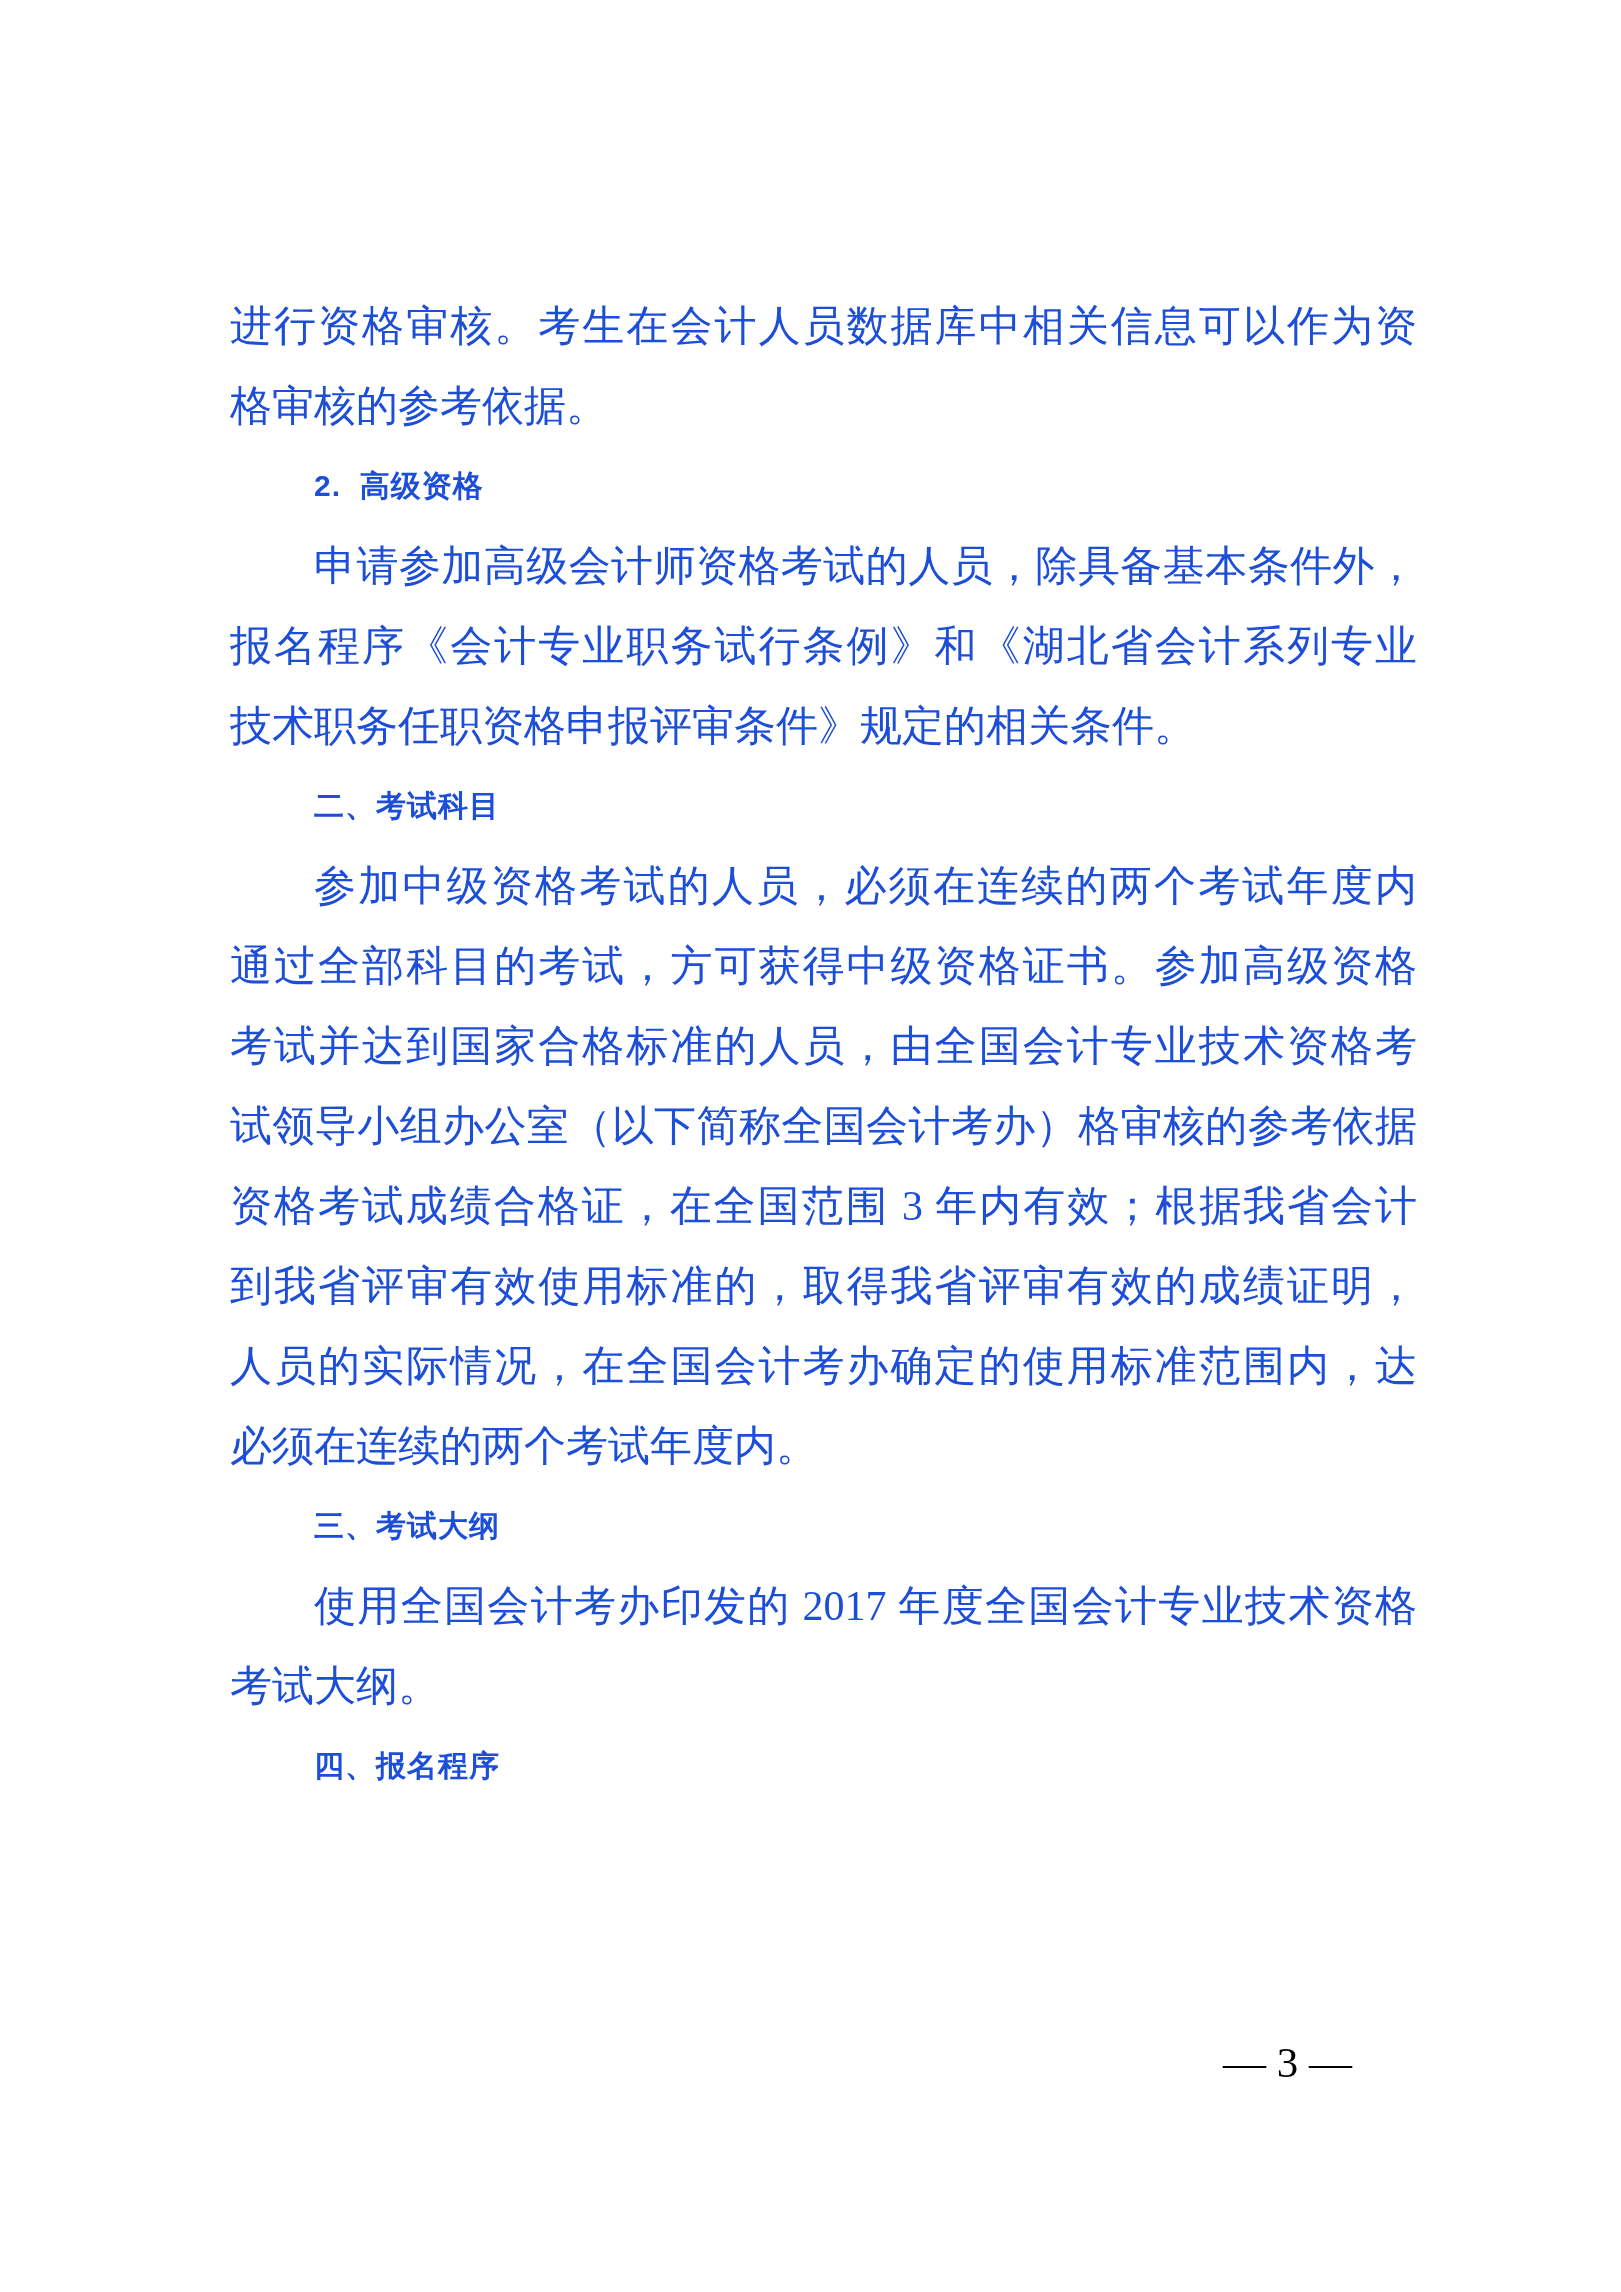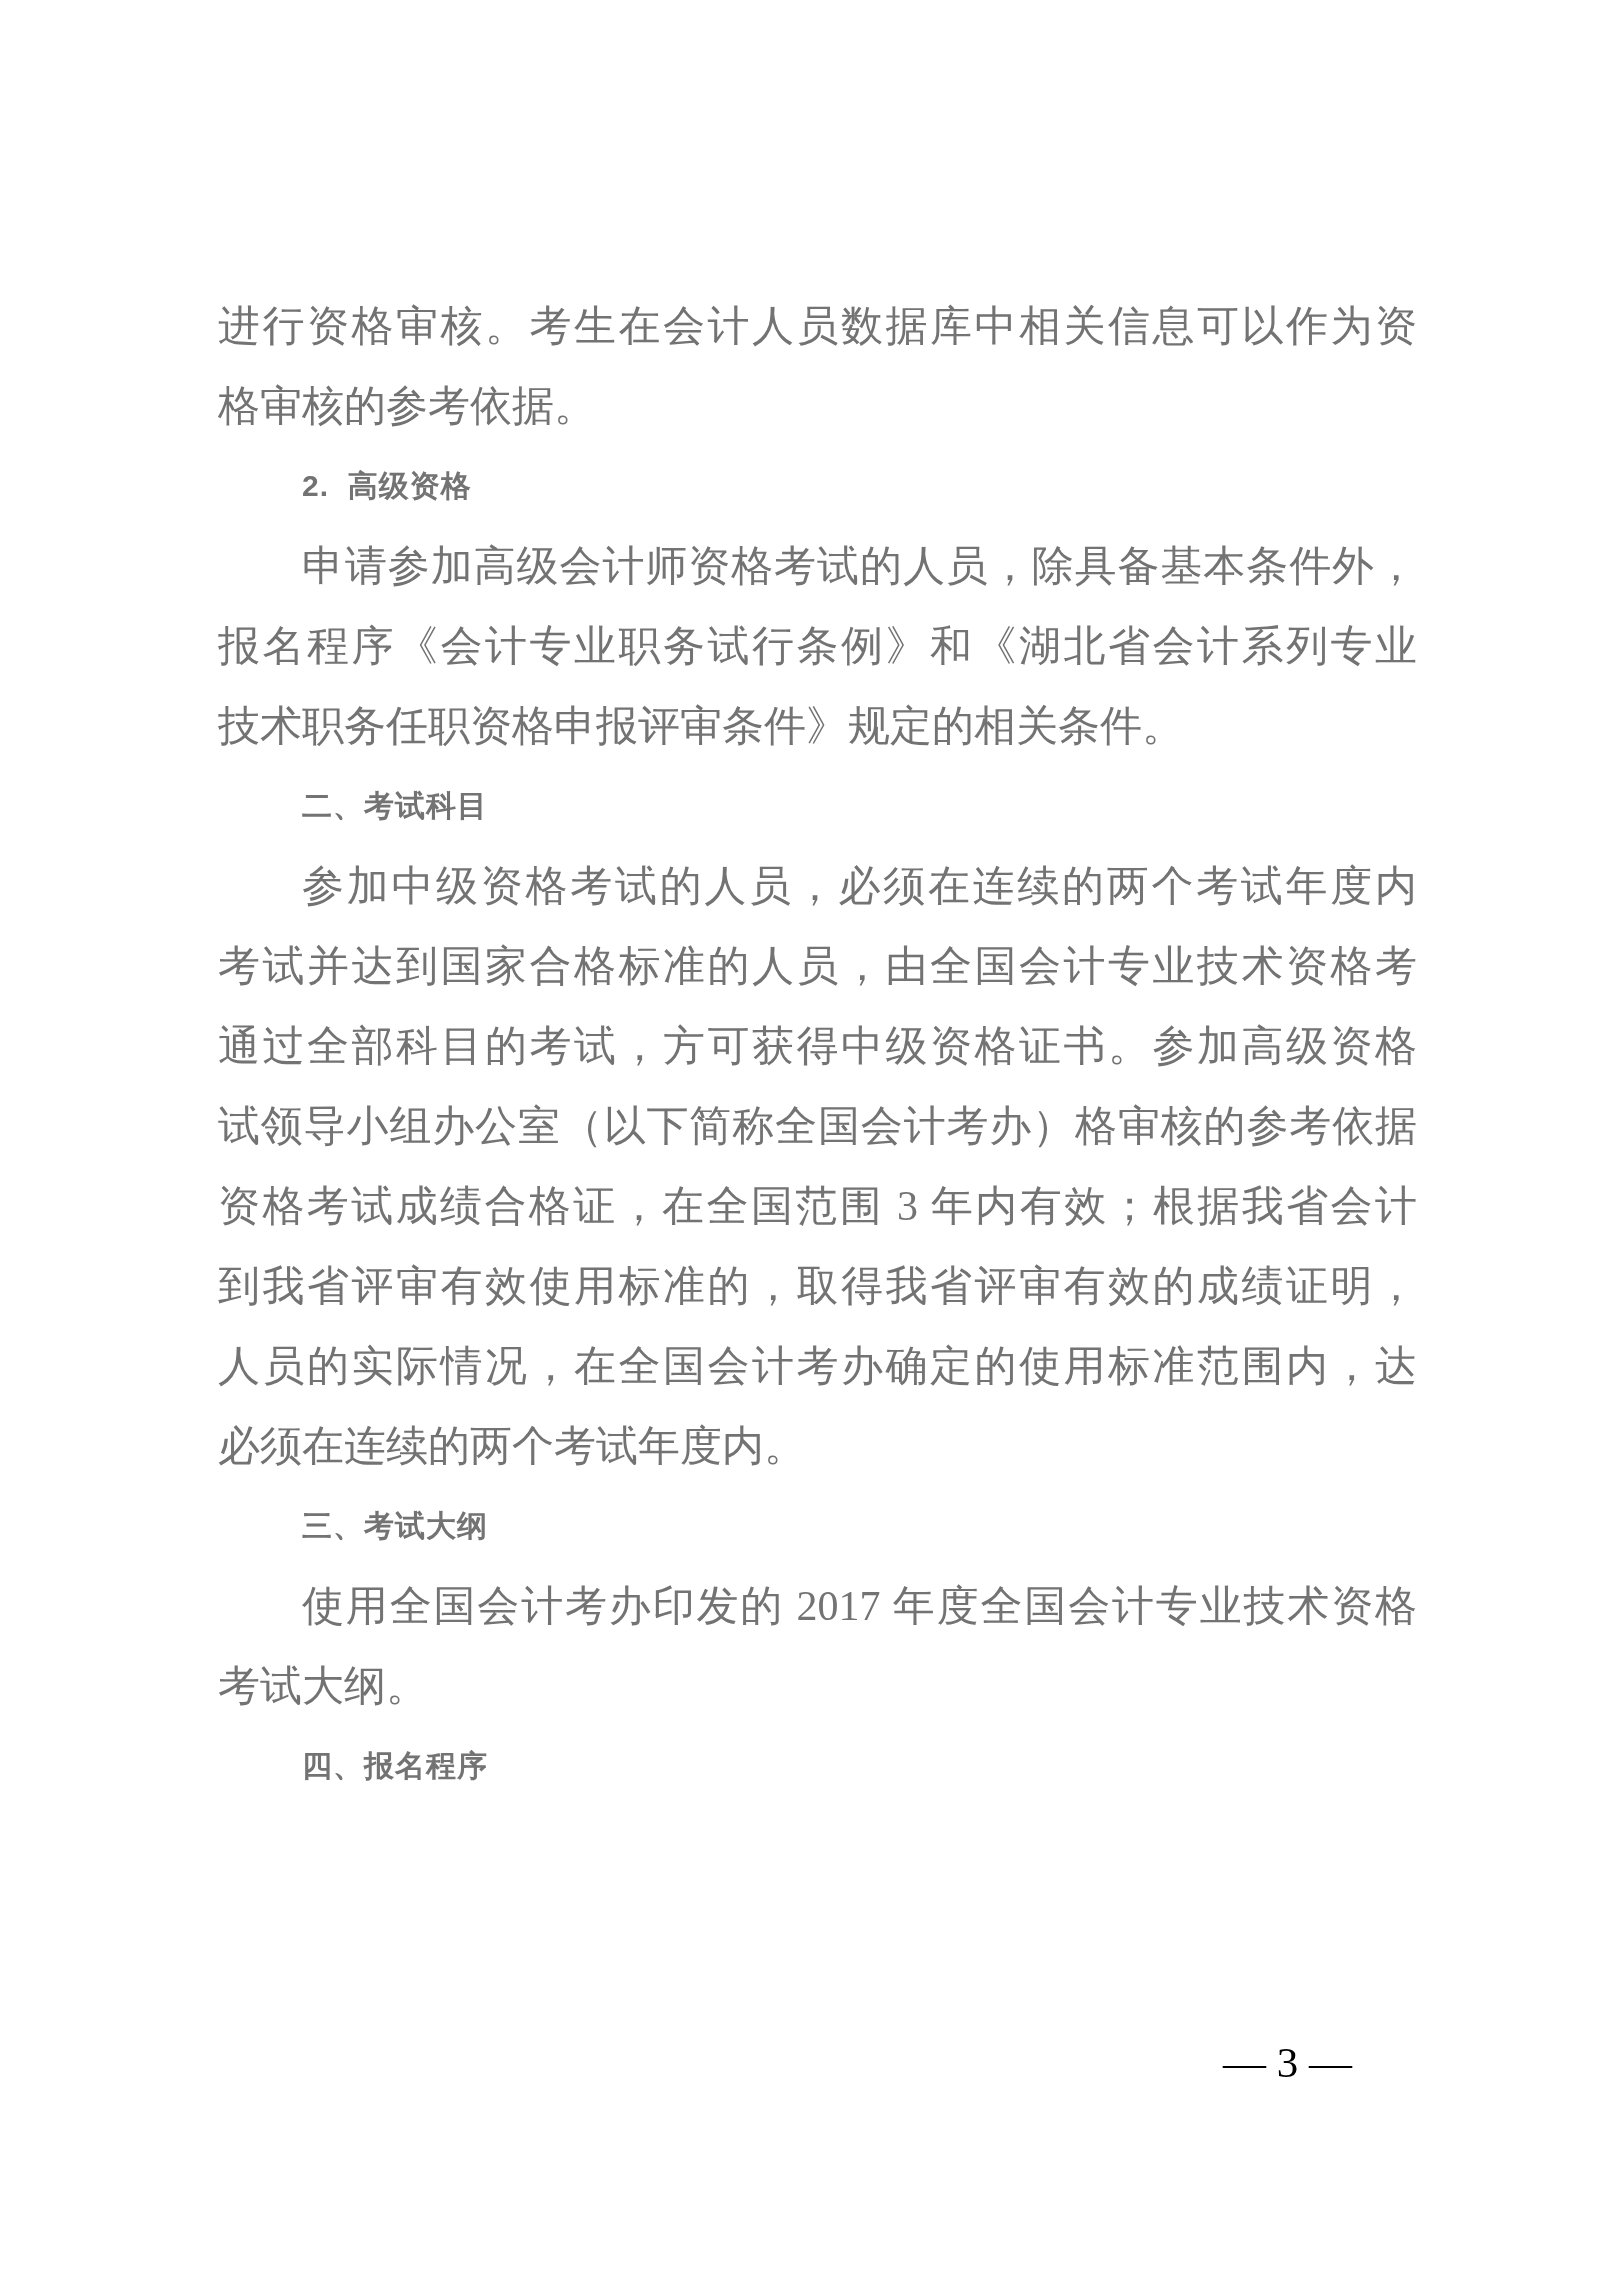--- a/index.html
+++ b/index.html
@@ -19,21 +19,22 @@
   .text-block {
     position: absolute;
     left: 218px;
     top: 286px;
     width: 1199px;
   }
   .line {
     font-size: 42px;
     line-height: 80px;
     white-space: pre-wrap;
-    color: #737373;
+    color: #1d4ed8;
+    margin-left: 12px;
   }
   
   .line.just {
     text-align: justify;
     text-align-last: justify;
     text-justify: inter-character;
   }
   .line.indent {
     text-indent: 84px; 
   }
@@ -69,22 +70,22 @@
       <div class="para body">
         <div class="line indent just">申请参加高级会计师资格考试的人员，除具备基本条件外，</div>
         <div class="line just">报名程序《会计专业职务试行条例》和《湖北省会计系列专业</div>
         <div class="line">技术职务任职资格申报评审条件》规定的相关条件。</div>
       </div>
       <div class="para heading">
         <div class="line indent">二、考试科目</div>
       </div>
       <div class="para body">
         <div class="line indent just">参加中级资格考试的人员，必须在连续的两个考试年度内</div>
+        <div class="line just">通过全部科目的考试，方可获得中级资格证书。参加高级资格</div>
         <div class="line just">考试并达到国家合格标准的人员，由全国会计专业技术资格考</div>
-        <div class="line just">通过全部科目的考试，方可获得中级资格证书。参加高级资格</div>
         <div class="line just">试领导小组办公室（以下简称全国会计考办）格审核的参考依据</div>
         <div class="line just">资格考试成绩合格证，在全国范围 3 年内有效；根据我省会计</div>
         <div class="line just">到我省评审有效使用标准的，取得我省评审有效的成绩证明，</div>
         <div class="line just">人员的实际情况，在全国会计考办确定的使用标准范围内，达</div>
         <div class="line">必须在连续的两个考试年度内。</div>
       </div>
       <div class="para heading">
         <div class="line indent">三、考试大纲</div>
       </div>
       <div class="para body">

